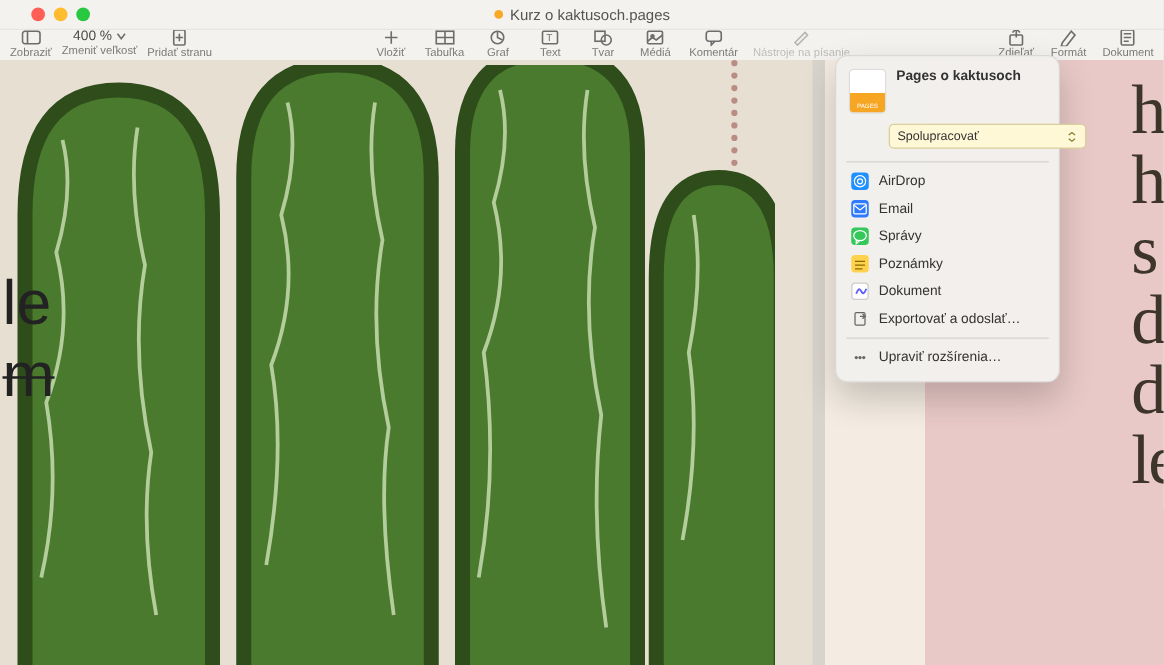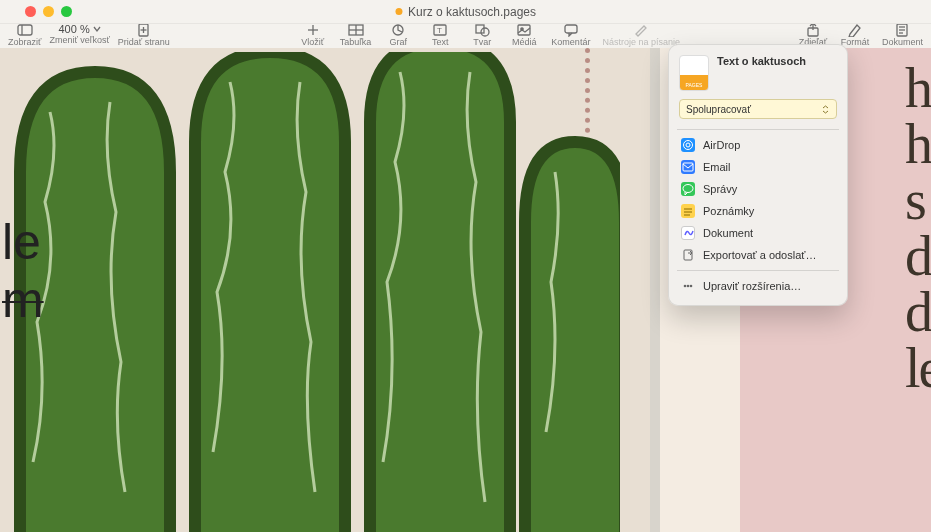--- a/index.html
+++ b/index.html
@@ -115,21 +115,21 @@
       background: linear-gradient(180deg,#fff 0%,#fff 55%,#f6a623 55%,#f6a623 100%);
       border:1px solid #ddd; position:relative; flex-shrink:0;
     }
     .pv-thumb::after{content:"PAGES"; position:absolute; bottom:2px; left:0; right:0; text-align:center; font-size:5px; color:#fff;}
     .pv-title{ font-weight:600; font-size:11px; }
     .pv-sub  { font-size:10px; color:#888; }
     .pv-select{
       width:100%; height:20px; background:#fff8d6; border:1px solid #d8ce9a;
       border-radius:4px; font-size:10px; padding:0 6px;
       display:flex; align-items:center; justify-content:space-between;
-      margin-bottom:10px; cursor:pointer;
+      margin-bottom:10px; cursor:pointer;margin-left:32px;
     }
     .pv-select svg{width:9px;height:9px;}
     .pv-avatar-row{display:flex;flex-direction:column;align-items:center; gap:2px; margin-bottom:8px;}
     .pv-avatar{
       width:38px;height:38px;border-radius:50%;
       background: radial-gradient(circle at 30% 30%, #ffd9a0, #e89050);
       position:relative;
     }
     .pv-avatar::after{
       content:""; position:absolute; right:-2px; bottom:-2px;
@@ -315,21 +315,21 @@
 s
 d
 d
 le</div>
 </div>
 
 <div class="popover">
   <div class="pv-header">
     <div class="pv-thumb"></div>
     <div>
-      <div class="pv-title">Text o kaktusoch</div>
+      <div class="pv-title">Pages o kaktusoch</div>
     </div>
   </div>
   <div class="pv-select">
     <span>Spolupracovať</span>
     <svg>
         <path d="M2 3 L4.5 1 L7 3 M2 6 L4.5 8 L7 6" stroke="#8a7a30" fill="none"></path>
       </svg>
   </div>
   <div class="pv-divider"></div>
 

